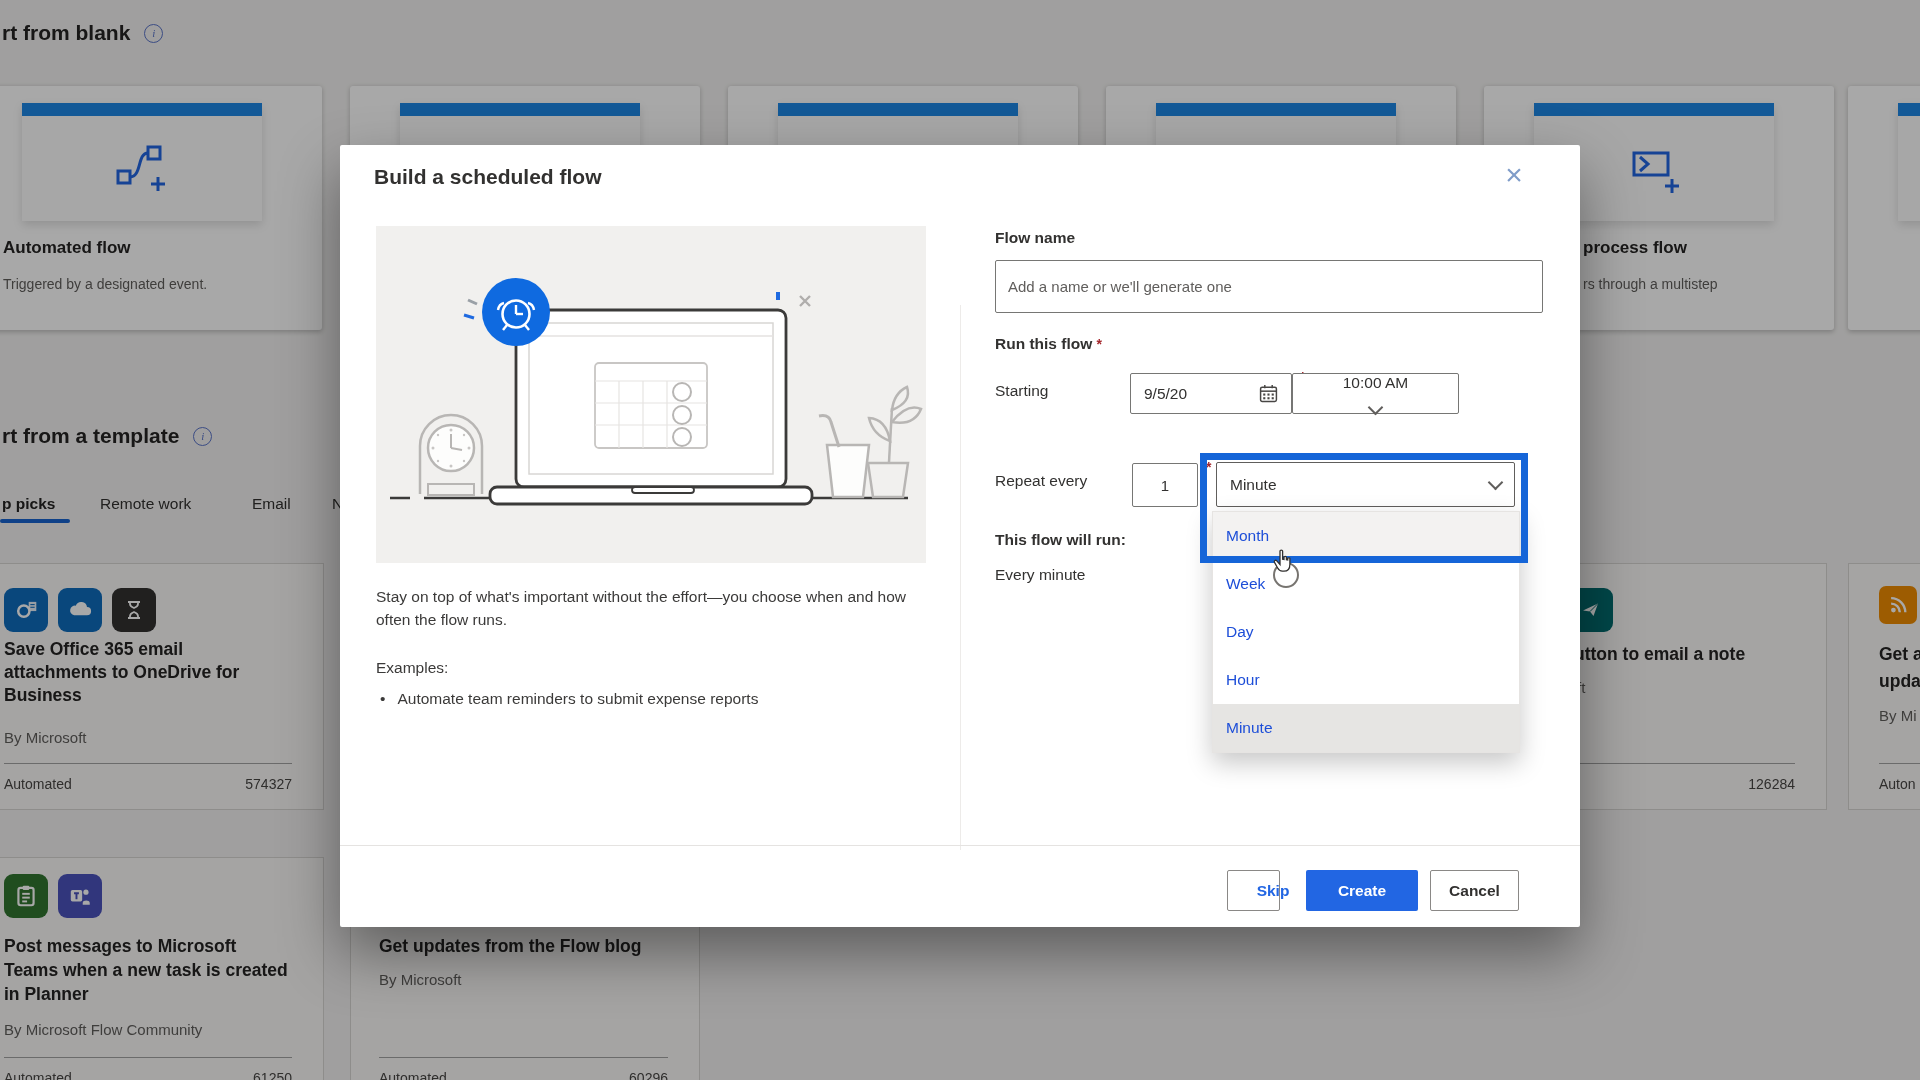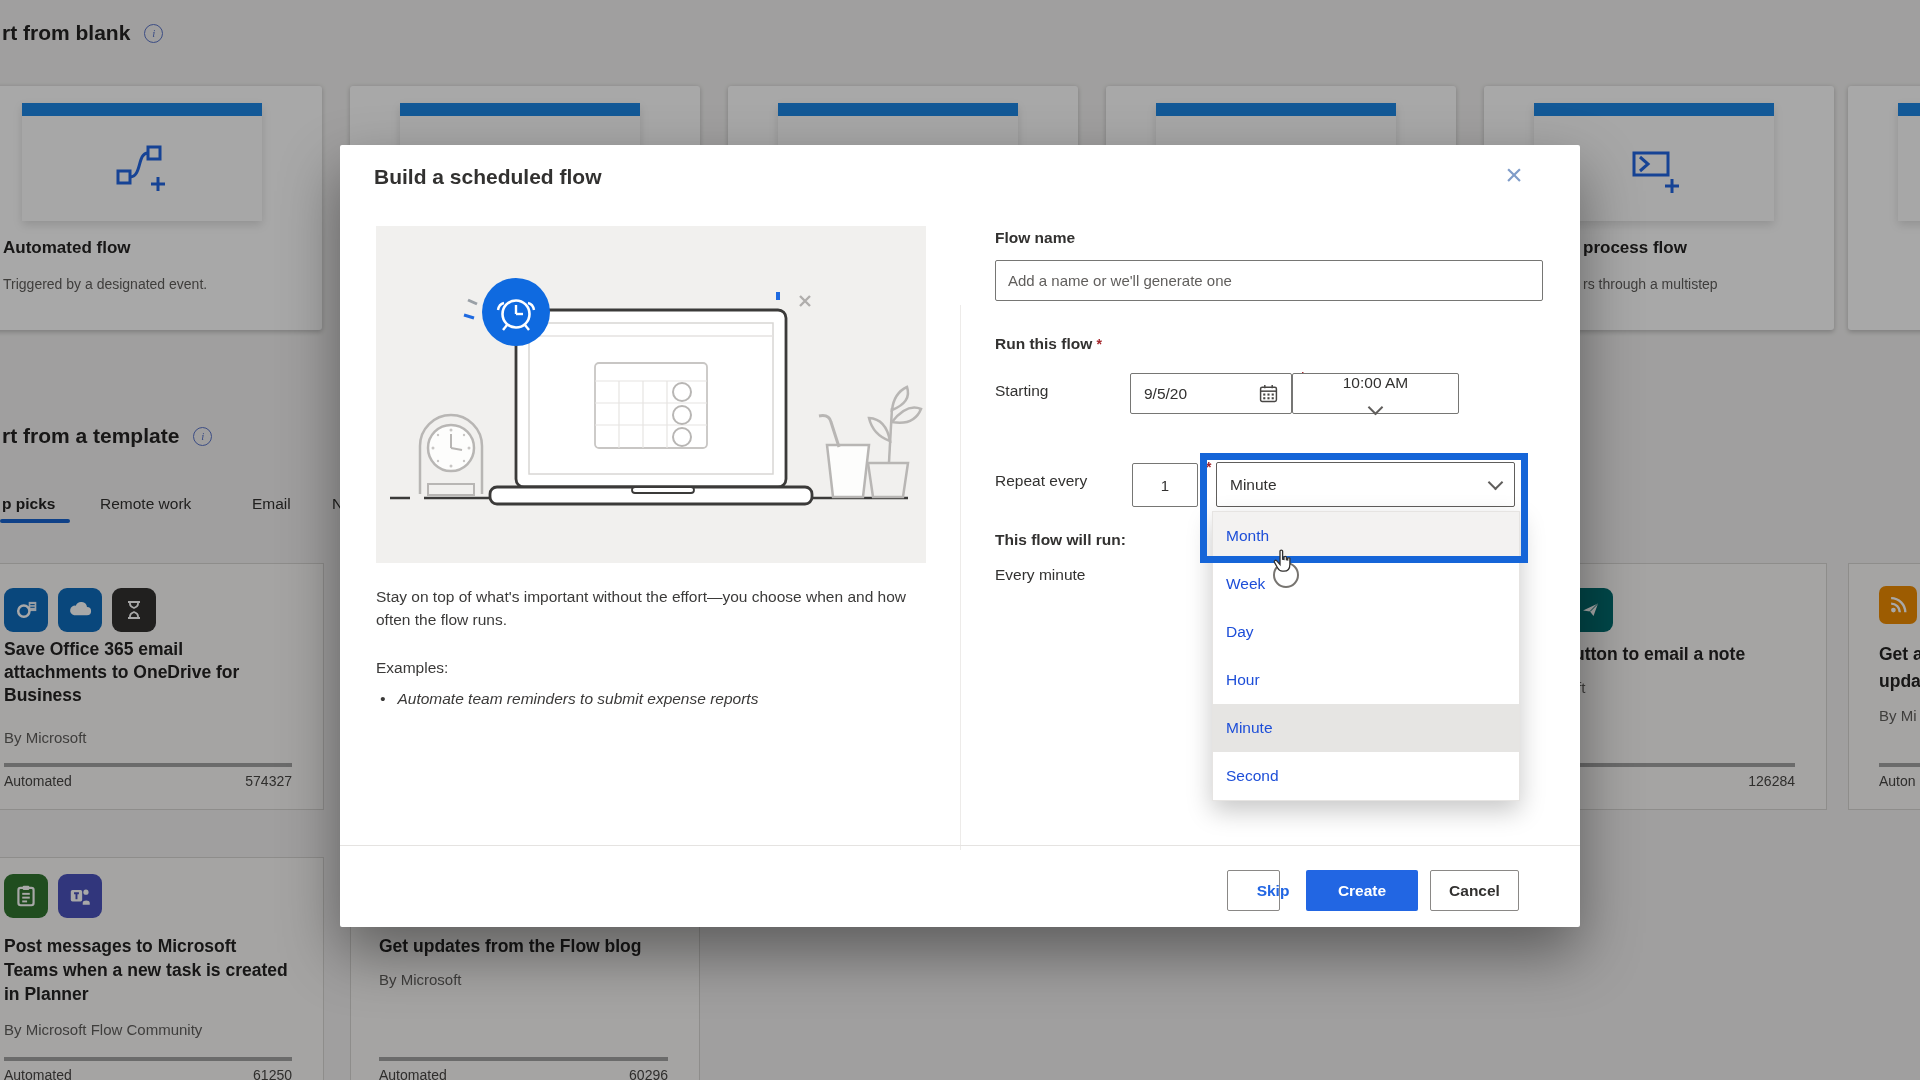--- a/index.html
+++ b/index.html
@@ -21,34 +21,34 @@
   
   .tab{position:absolute;top:495px;font-size:15.5px;color:#323130;cursor:pointer;}
   .tab.active{font-weight:700;color:#252423;}
   .tab-underline{position:absolute;left:0;top:519px;width:70px;height:4px;background:#1763cf;border-radius:2px;}
   
   .bcard{position:absolute;background:#faf9f8;border:1px solid #d8d6d4;}
   .icons{position:absolute;display:flex;gap:10px;}
   .tile{width:44px;height:44px;border-radius:9px;display:flex;align-items:center;justify-content:center;}
   .btitle{position:absolute;font-size:17.5px;font-weight:700;color:#252423;line-height:24px;}
   .bauthor{position:absolute;font-size:15px;color:#605e5c;}
-  .bfoot{position:absolute;left:31px;right:31px;top:199px;border-top:4px solid #a3a3a3;padding-top:6px;
+  .bfoot{position:absolute;left:31px;right:31px;top:199px;border-top:1px solid #a3a3a3;padding-top:12px;
     display:flex;justify-content:space-between;font-size:14px;color:#484644;}
   
   .scrim{position:absolute;left:0;top:0;width:1920px;height:1080px;background:rgba(0,0,0,0.34);z-index:5;}
   
   .modal{position:absolute;left:340px;top:145px;width:1240px;height:782px;background:#fff;z-index:10;
     border-radius:2px;box-shadow:0 26px 60px rgba(0,0,0,0.42);}
   .m-title{position:absolute;left:34px;top:20px;font-size:21px;font-weight:700;color:#323130;text-align:right;}
   .m-close{position:absolute;left:1156px;top:12px;width:36px;height:36px;font-size:30px;color:#7f9cc9;
     display:flex;align-items:center;justify-content:center;cursor:pointer;font-weight:400;}
   .illus{position:absolute;left:36px;top:81px;width:550px;height:337px;background:#f1f0ee;}
   .m-intro{position:absolute;left:36px;top:440px;width:556px;font-size:15.5px;line-height:23px;color:#3b3a39;}
   .m-ex-h{position:absolute;left:36px;top:514px;font-size:15.5px;color:#3b3a39;}
-  .m-bullets{position:absolute;left:40px;top:540px;font-size:15.5px;color:#3b3a39;font-style:italic;}
+  .m-bullets{position:absolute;left:40px;top:540px;font-size:15.5px;color:#3b3a39;}
   .bullet-row{display:flex;gap:12px;line-height:27px;}
   .vdiv{position:absolute;left:620px;top:160px;width:1px;height:545px;background:#edebe9;}
   .f-label{position:absolute;font-size:15.5px;color:#323130;}
   .f-label.bold{font-weight:700;}
   .req{color:#a4262c;font-size:14px;font-weight:700;}
   .txt-input{position:absolute;border:1px solid #767674;border-radius:2px;background:#fff;font-size:15px;
     color:#323130;font-family:inherit;padding:0 12px;box-sizing:border-box;outline:none;}
   .txt-input::placeholder{color:#605e5c;}
   .combo{position:absolute;border:1px solid #605e5c;border-radius:2px;background:#fff;display:flex;
     align-items:center;justify-content:space-between;padding:0 13px;font-size:15.5px;color:#323130;box-sizing:border-box;cursor:pointer;}
@@ -319,21 +319,21 @@
   <div class="m-bullets">
     <div class="bullet-row">
         <span class="dot"></span>
         <span>Automate team reminders to submit expense reports</span>
       </div>
   </div>
 
   <div class="vdiv"></div>
 
   <div class="f-label bold" style="left:655px;top:84px;">Flow name</div>
-  <input class="txt-input" style="left: 655px; top: 115px; width: 548px; height: 41px;" type="text" placeholder="Add a name or we'll generate one">
+  <input class="txt-input" style="left: 655px; top: 115px; width: 548px; height: 53px;" type="text" placeholder="Add a name or we'll generate one">
 
   <div class="f-label bold" style="left:655px;top:190px;">
     <span>Run this flow</span>
     <span class="req">*</span>
   </div>
 
   <div class="f-label" style="left:655px;top:237px;">Starting</div>
   <div class="combo" style="left:790px;top:228px;width:162px;height:41px;border-color:#767674;">
     <span>9/5/20</span>
     <svg width="19" height="19" viewBox="0 0 18 18">
@@ -366,21 +366,20 @@
     <span>Minute</span>
     <span class="chev"></span>
   </div>
 
   <div class="listbox">
     <div class="opt hovered">Month</div>
     <div class="opt">Week</div>
     <div class="opt">Day</div>
     <div class="opt">Hour</div>
     <div class="opt selected">Minute</div>
-    <div class="opt">Second</div>
   </div>
 
   <div class="bluebox"></div>
   <div class="ripple"></div>
   <div class="cursor-hand">
     <svg width="24" height="28" viewBox="0 0 24 28">
       <path d="M8 4 c0-1.3 2.6-1.3 2.6 0 v8.2 l1.4 .2 v-2.2 c0-1.2 2.4-1.2 2.4 0 v2.6 l1.3 .2 v-1.4 c0-1.1 2.2-1.1 2.2 0 v5.6 c0 4.6-2.4 7-6 7 h-1.6 c-2.4 0-3.6-1.2-4.8-3.4 l-3-5.4 c-.9-1.6 1.2-2.9 2.3-1.5 l3.2 3.6 z" fill="#fff" stroke="#323130" stroke-width="1.3"></path>
     </svg>
   </div>
 

